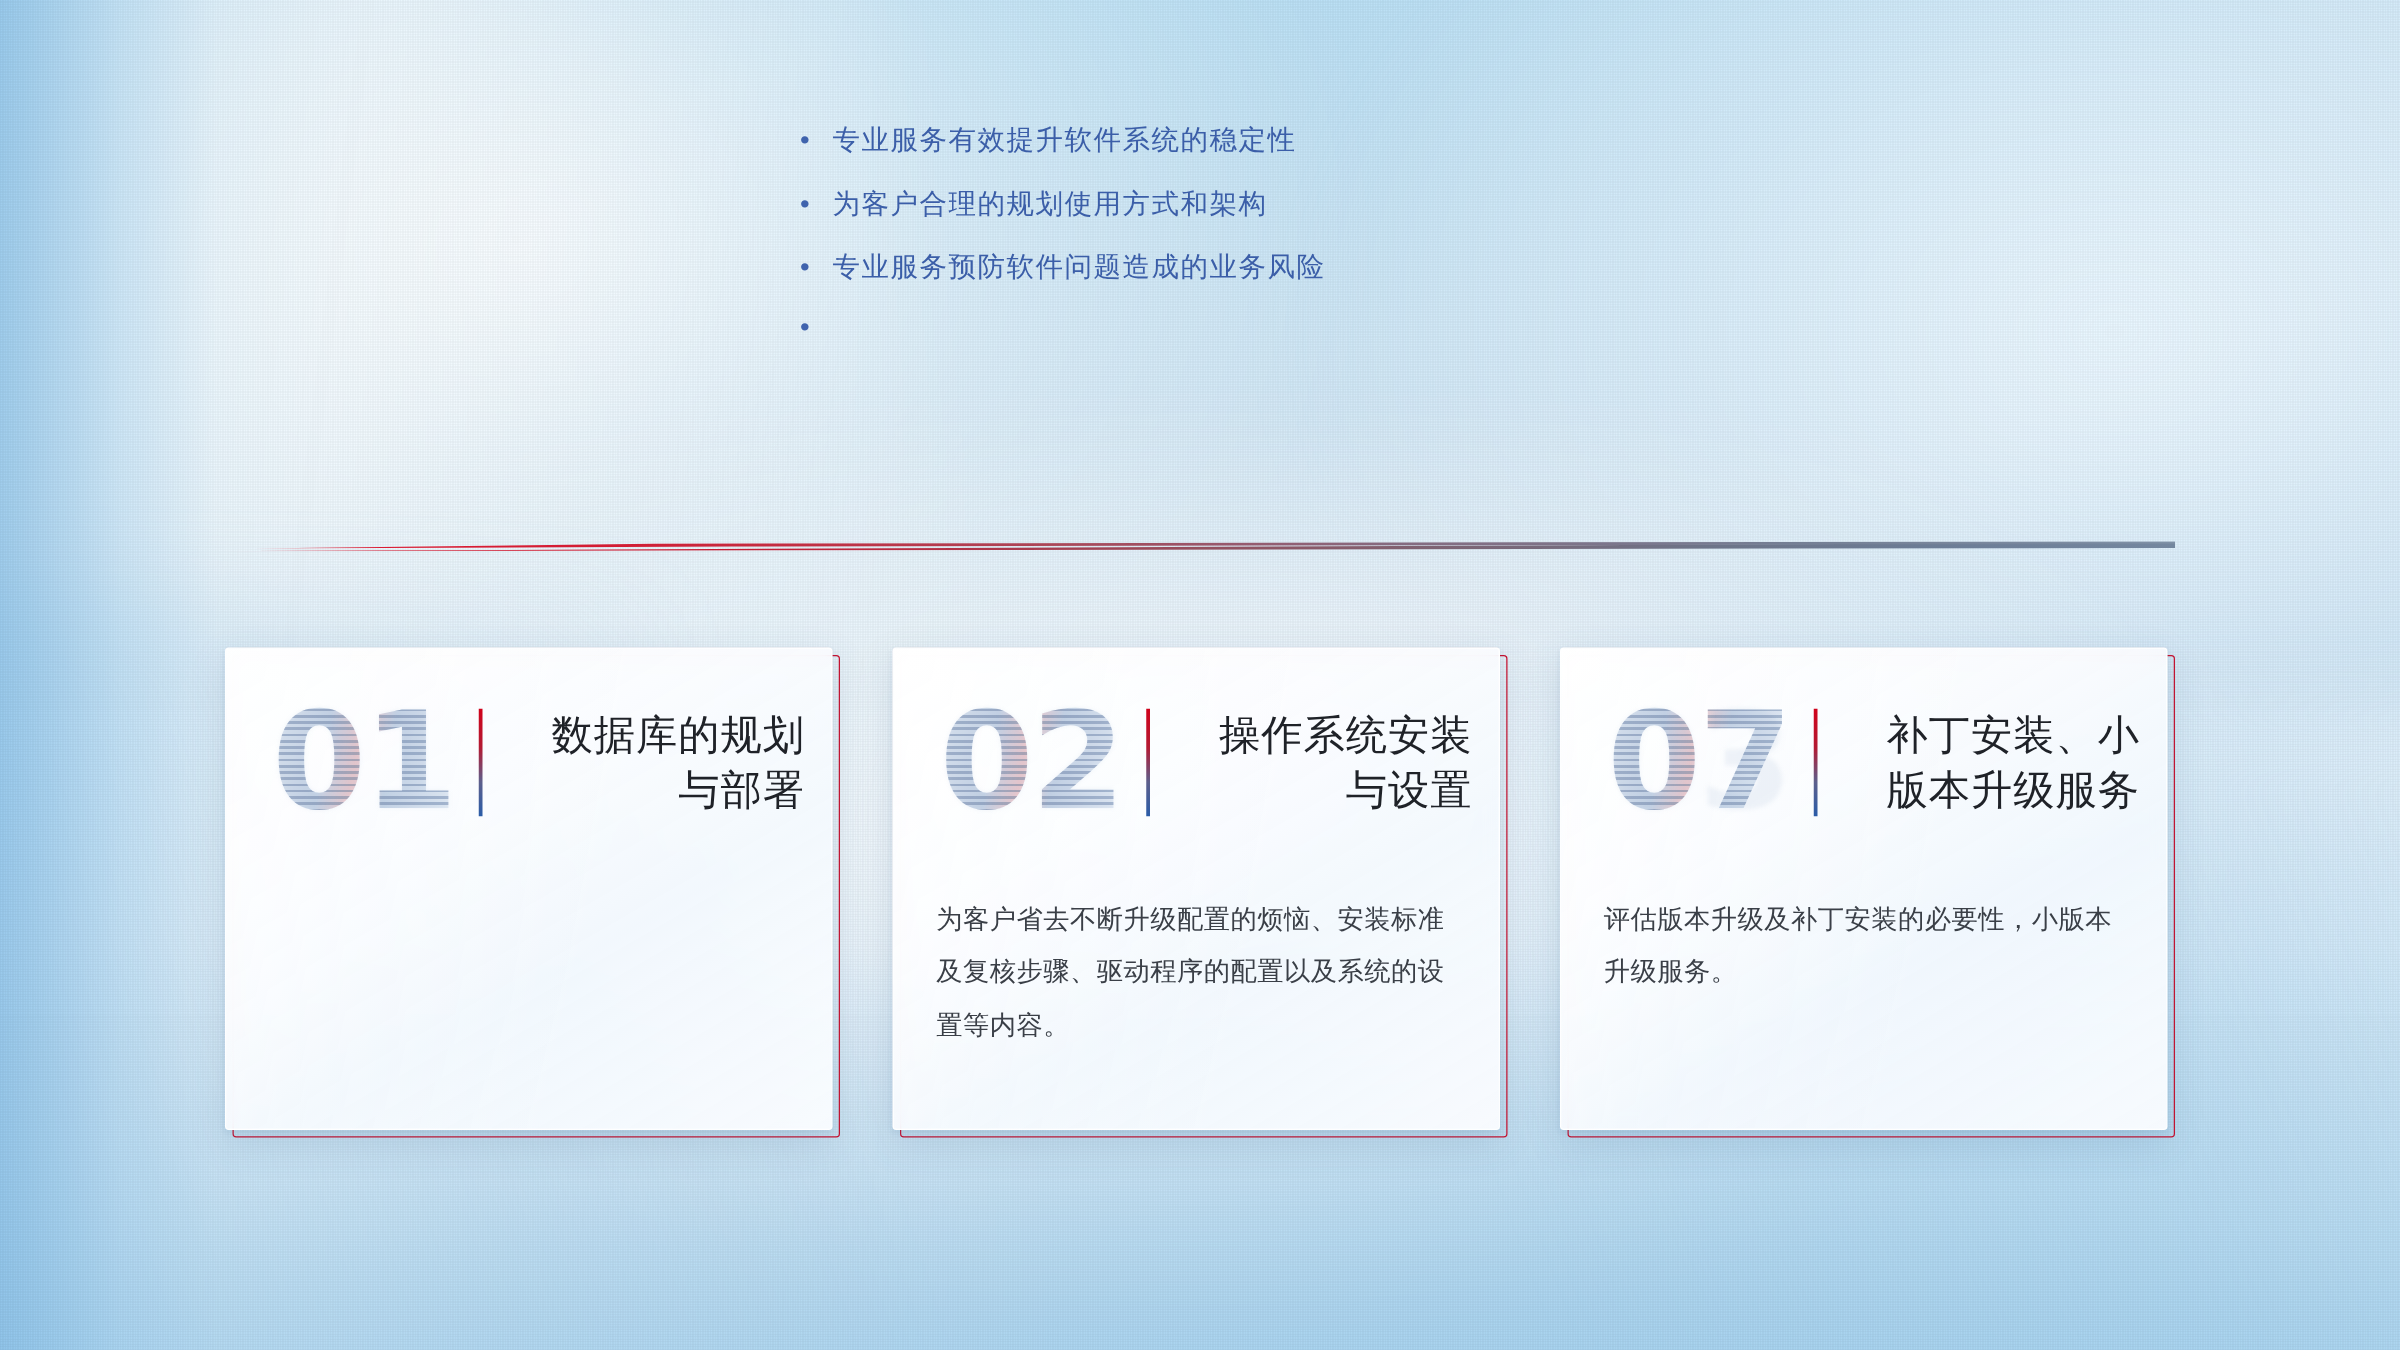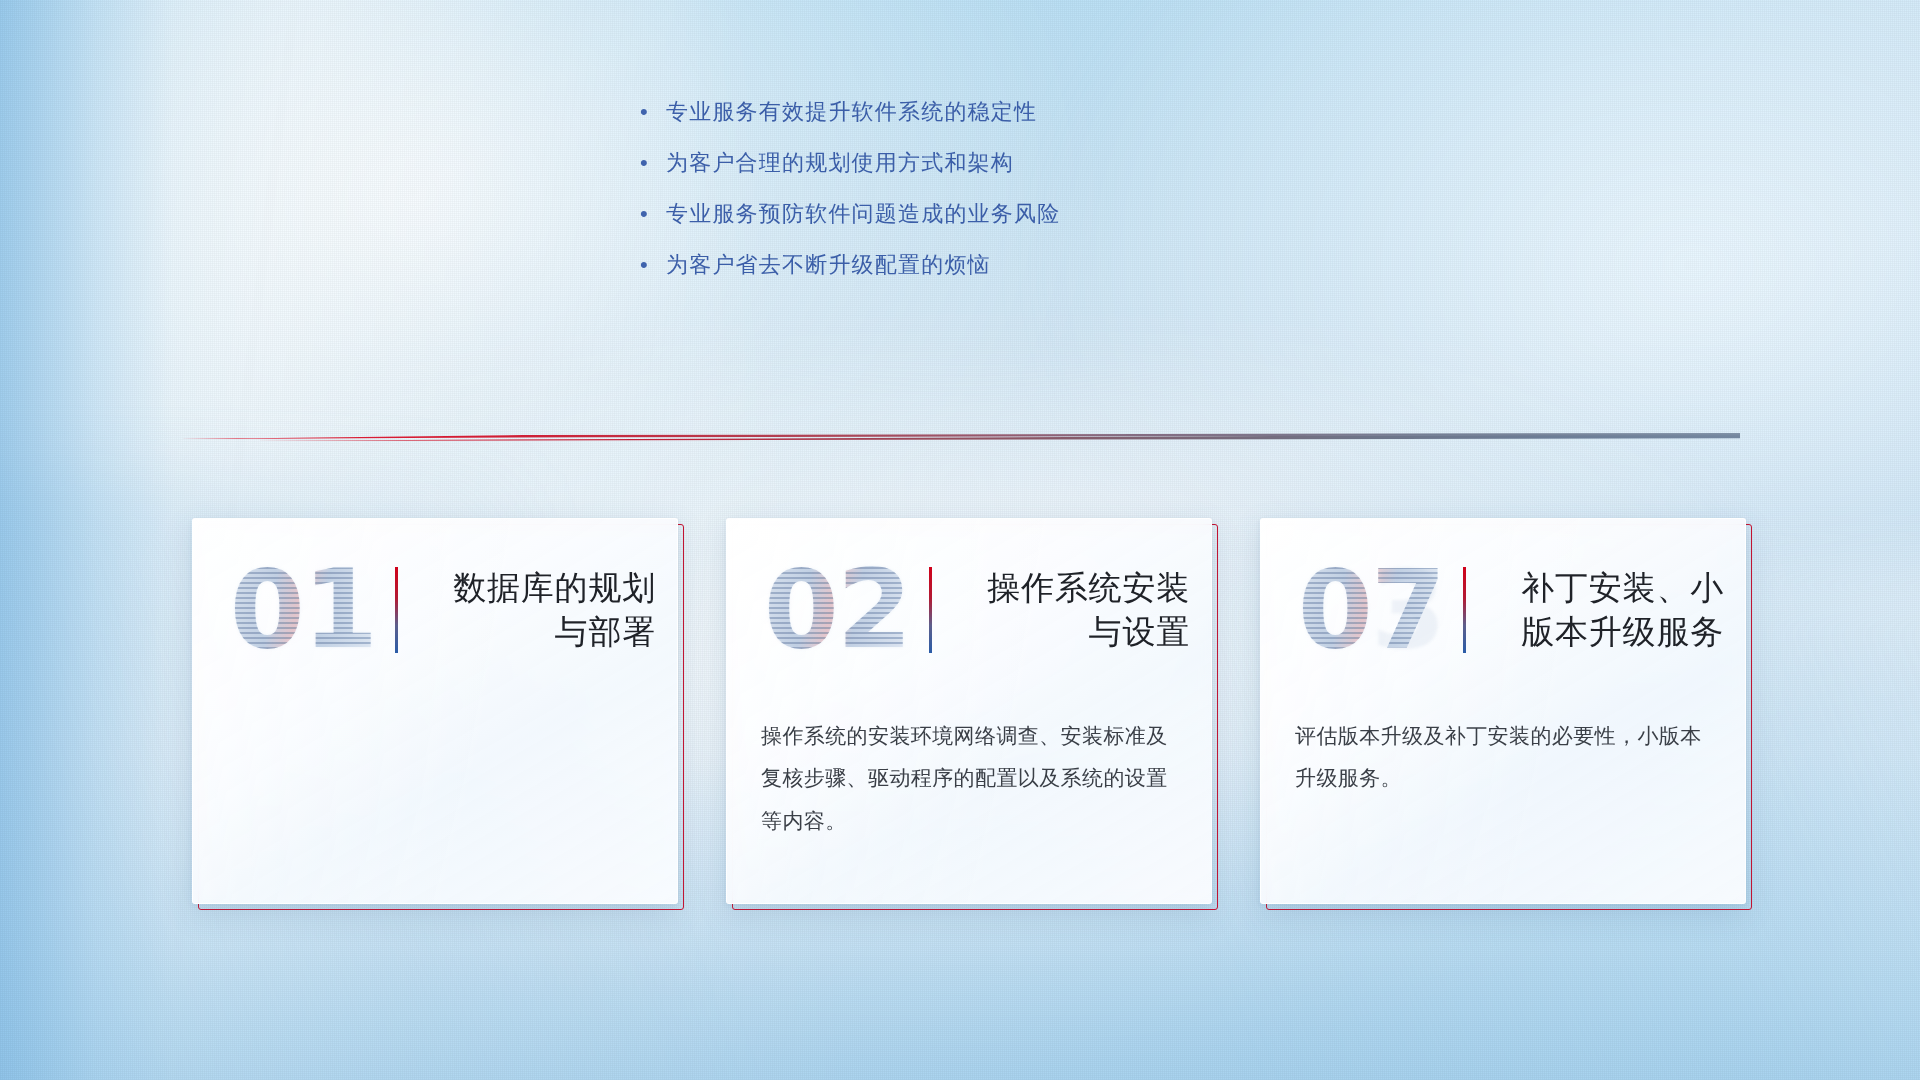--- a/index.html
+++ b/index.html
@@ -88,21 +88,21 @@
   }
   .divider-line2{
     position:absolute;left:0;top:5px;width:100%;height:6px;
     background:linear-gradient(90deg,#e11029 0%,#d2122a 20%,#a93c4e 42%,#80647a 60%,#6f798f 80%,#7b8da3 100%);
     clip-path:polygon(0 100%, 22% 34%, 100% 0, 100% 38%, 26% 70%, 0 100%);
     opacity:.95;
   }
 
   
   #cards{
-    position:absolute;left:192px;top:518px;width:1560px;height:400px;z-index:3;
+    position:absolute;left:180px;top:518px;width:1560px;height:400px;z-index:3;
     display:flex;justify-content:space-between;
   }
   .card{
     position:relative;width:492px;height:392px;box-sizing:border-box;
   }
   .card-redframe{
     position:absolute;left:6px;top:6px;right:0;bottom:0;
     border:1.6px solid #c8102e;border-radius:3px;
   }
   .card-body{
@@ -189,21 +189,20 @@
     <span class="bullet-text">为客户合理的规划使用方式和架构</span>
   </div>
 
   <div class="bullet-row">
     <span class="bullet-dot">•</span>
     <span class="bullet-text">专业服务预防软件问题造成的业务风险</span>
   </div>
 
   <div class="bullet-row">
     <span class="bullet-dot">•</span>
-    <span class="bullet-text">为客户省去不断升级配置的烦恼</span>
   </div>
 
 </div>
 
 <div id="divider-wrap">
   <div class="divider-line"></div>
   <div class="divider-line2"></div>
 </div>
 
 <div id="cards">
@@ -228,21 +227,21 @@
     <div class="card-body">
       <div class="card-sheen"></div>
       <div class="card-head">
         <div class="num-wrap">
           <div class="ghost-num-shadow">02</div>
           <div class="ghost-num">02</div>
         </div>
         <div class="title-sep"></div>
         <div class="card-title">操作系统安装与设置</div>
       </div>
-      <div class="card-text">操作系统的安装环境网络调查、安装标准及复核步骤、驱动程序的配置以及系统的设置等内容。</div>
+      <div class="card-text">为客户省去不断升级配置的烦恼、安装标准及复核步骤、驱动程序的配置以及系统的设置等内容。</div>
     </div>
   </div>
 
   <div class="card">
     <div class="card-redframe"></div>
     <div class="card-body">
       <div class="card-sheen"></div>
       <div class="card-head">
         <div class="num-wrap">
           <div class="ghost-num-shadow">03</div>

